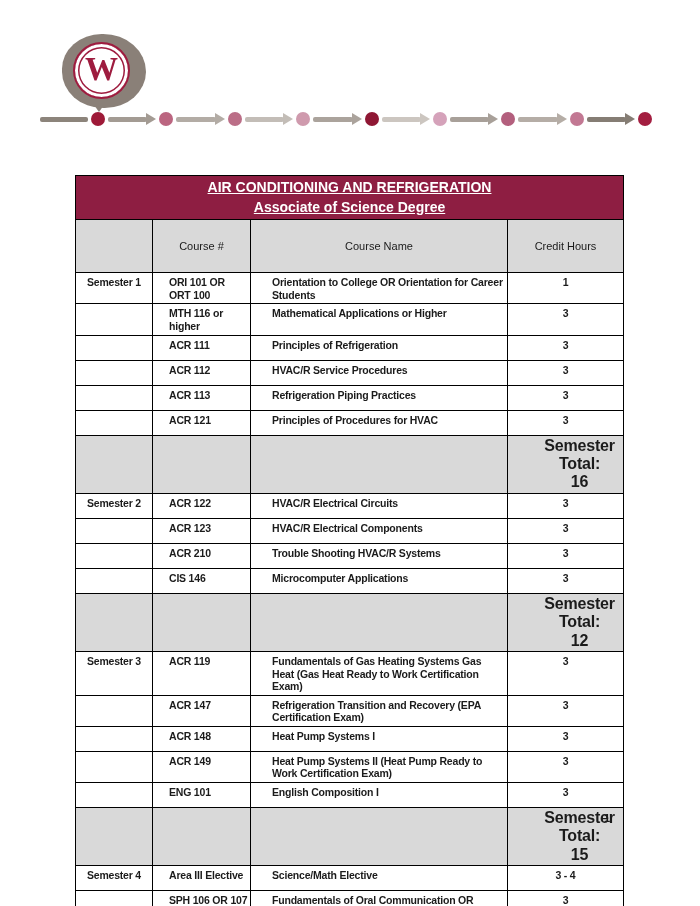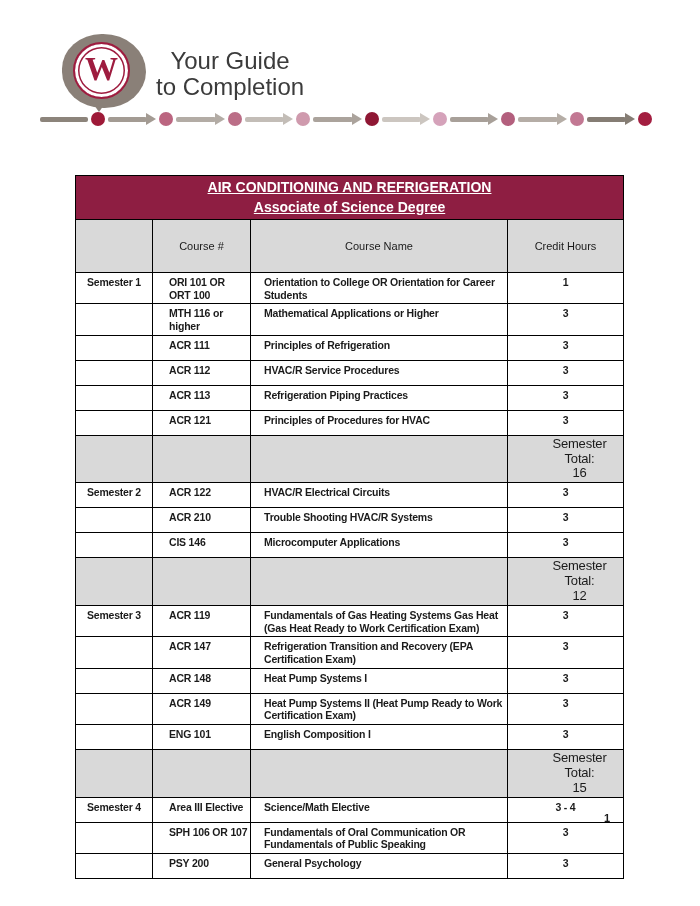--- a/index.html
+++ b/index.html
@@ -49,44 +49,40 @@
   table.pathway th,table.pathway td{border:1px solid #000;}
   .banner-row th{background:var(--banner);color:#fff;font-weight:bold;font-size:14px;
     line-height:1.4;padding:2px;text-align:center;text-decoration:underline;}
   .head-row th{background:var(--gray);font-weight:normal;font-size:11px;
     padding:20px 2px;text-align:center;height:24px;}
   tbody tr{height:25px;}
   tbody td{font-size:10.5px;font-weight:bold;vertical-align:top;
     padding:3px 3px 2px;line-height:1.2;letter-spacing:-0.2px;}
   td.sem{text-align:center;}
   td.num{text-align:left;padding-left:16px;padding-right:1px;}
-  td.name{text-align:left;padding-left:13px;}
+  td.name{text-align:left;padding-left:21px;}
   td.name.indent{}
   td.credit{text-align:center;}
   tr.total-row td{background:var(--gray);padding:1px;}
-  tr.total-row td.credit div{text-align:center;font-weight:normal;font-size:13px;line-height:1.15;padding-left:28px;}
+  tr.total-row td.credit div{text-align:center;font-weight:bold;font-size:16px;line-height:1.15;padding-left:28px;}
 
   .page-number{position:absolute;left:604px;top:812px;font-size:11px;font-weight:bold;}
 </style>
 </head>
 <body>
 
 <div class="page">
 
   <header class="logo-area">
     <div class="pin">
       <div class="pin-body"></div>
       <div class="pin-tail"></div>
       <div class="pin-circle">
         <span class="monogram">W</span>
       </div>
-    </div>
-    <div class="tagline">
-      <div>Your Guide</div>
-      <div>to Completion</div>
     </div>
   </header>
 
   <div class="path-strip">
       <div class="bar lead" style="background: rgb(140, 132, 123);"></div>
       <div class="dot" style="background: rgb(158, 26, 56);"></div>
       <div class="bar" style="background: rgb(163, 155, 147);"></div>
       <div class="head" style="border-left-color: rgb(163, 155, 147);"></div>
       <div class="dot" style="background: rgb(187, 101, 128);"></div>
       <div class="bar" style="background: rgb(179, 172, 165);"></div>
@@ -180,20 +176,26 @@
           </td>
         </tr>
         <tr>
           <td class="sem">Semester 2</td>
           <td class="num">ACR 122</td>
           <td class="name">HVAC/R Electrical Circuits</td>
           <td class="credit">3</td>
         </tr>
         <tr>
           <td class="sem"></td>
+          <td class="num">ACR 123</td>
+          <td class="name">HVAC/R Electrical Components</td>
+          <td class="credit">3</td>
+        </tr>
+        <tr>
+          <td class="sem"></td>
           <td class="num">ACR 210</td>
           <td class="name">Trouble Shooting HVAC/R Systems</td>
           <td class="credit">3</td>
         </tr>
         <tr>
           <td class="sem"></td>
           <td class="num">CIS 146</td>
           <td class="name">Microcomputer Applications</td>
           <td class="credit">3</td>
         </tr>

